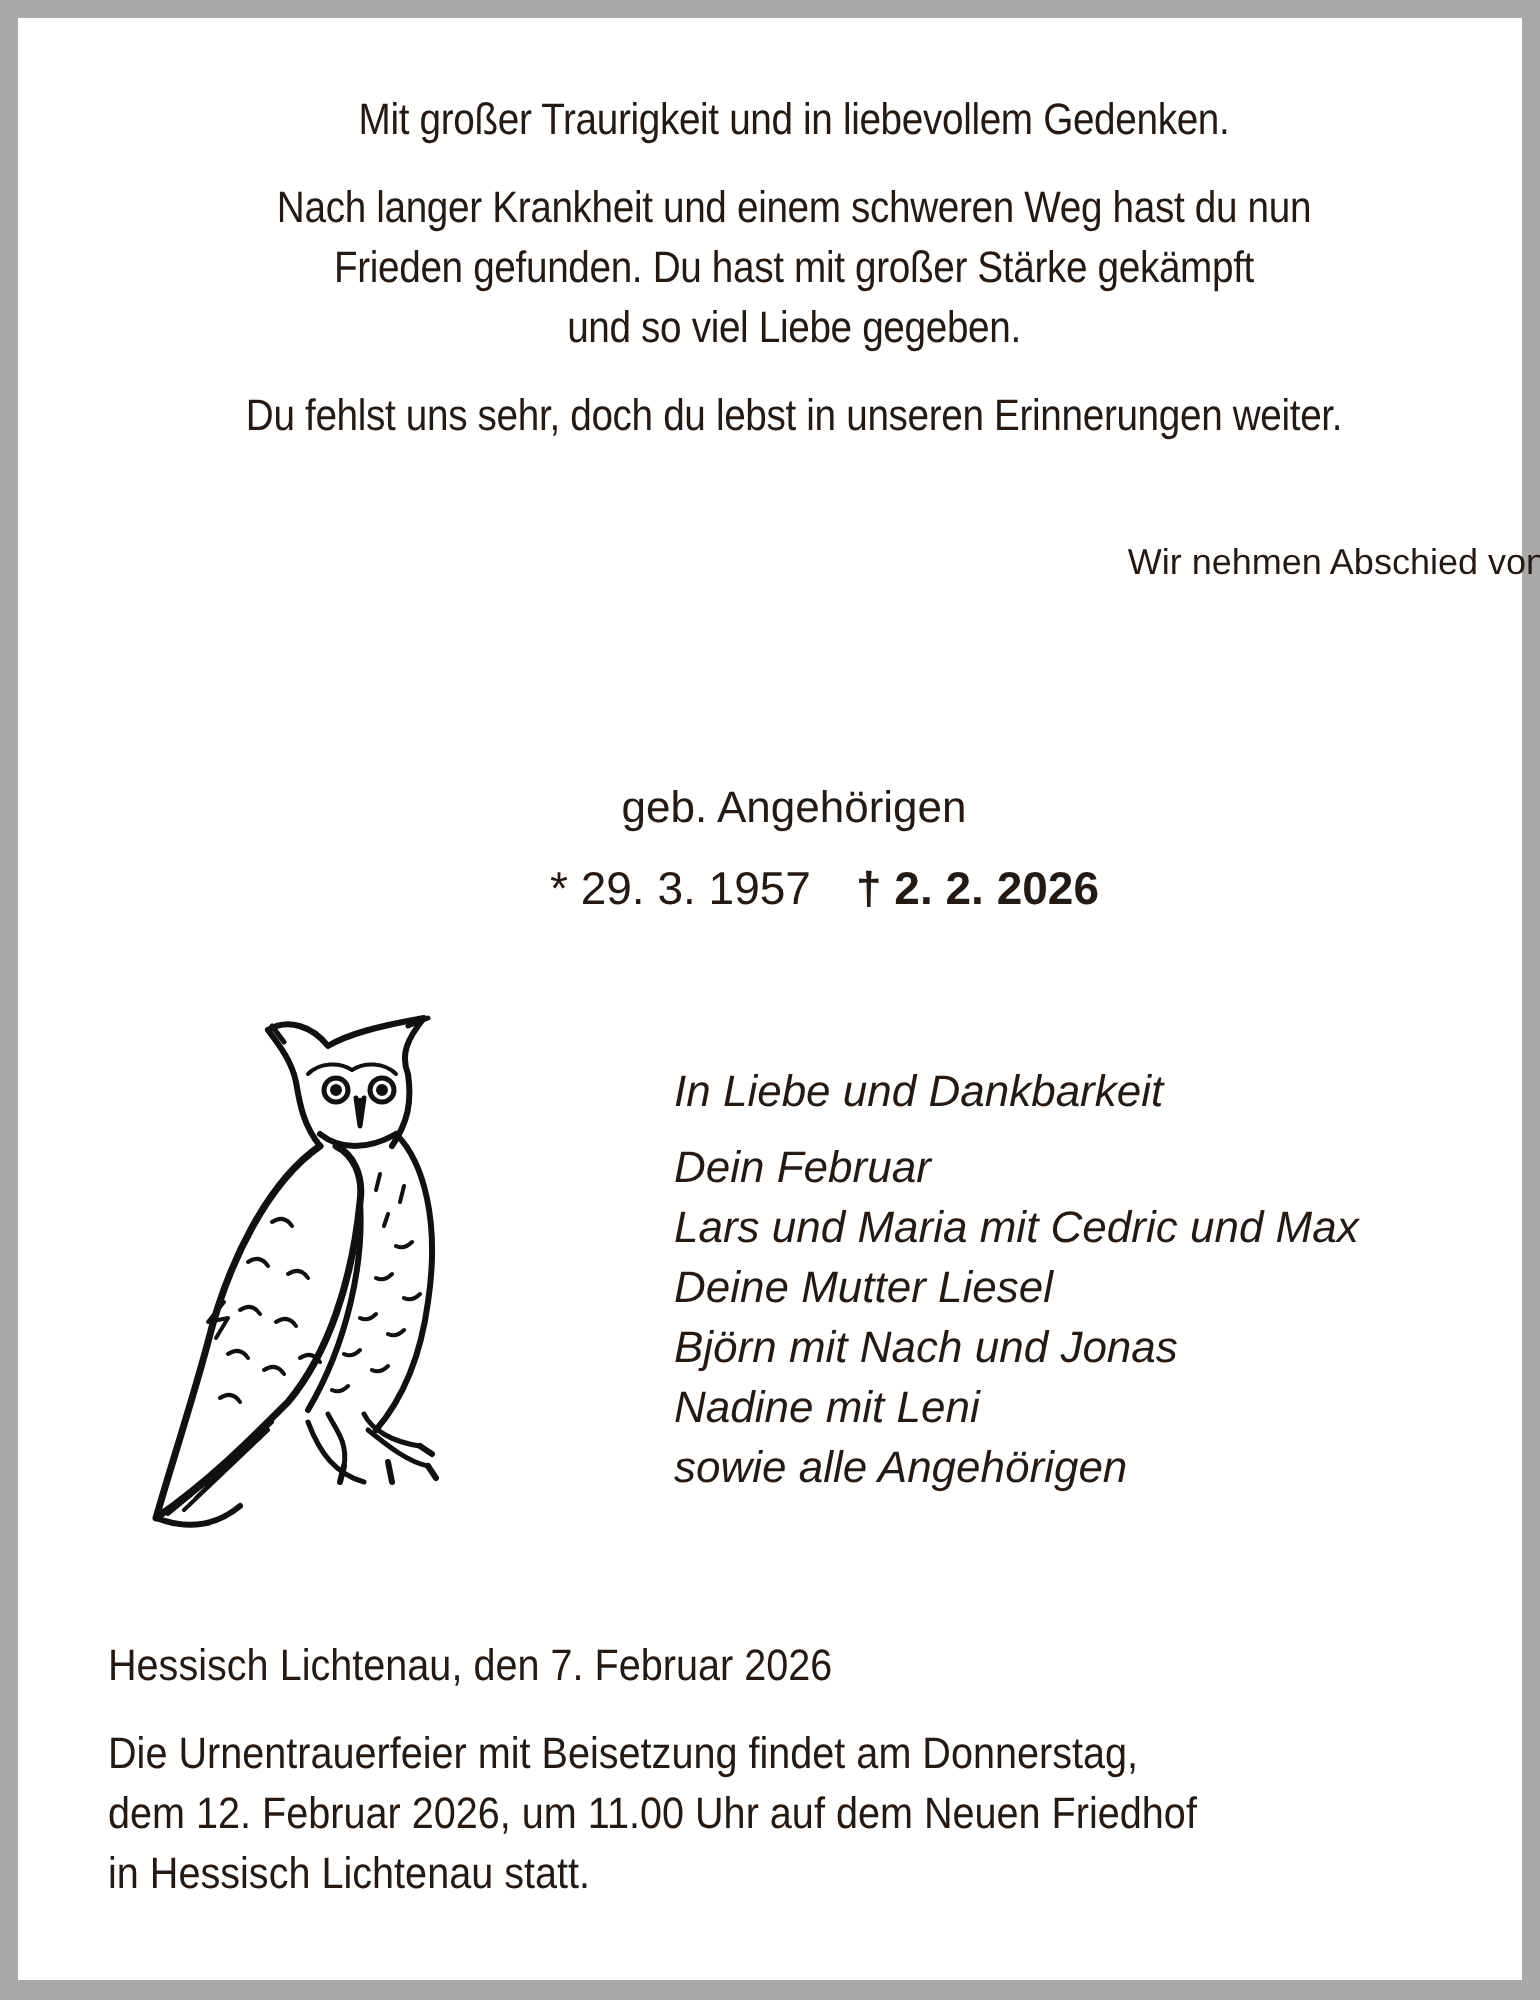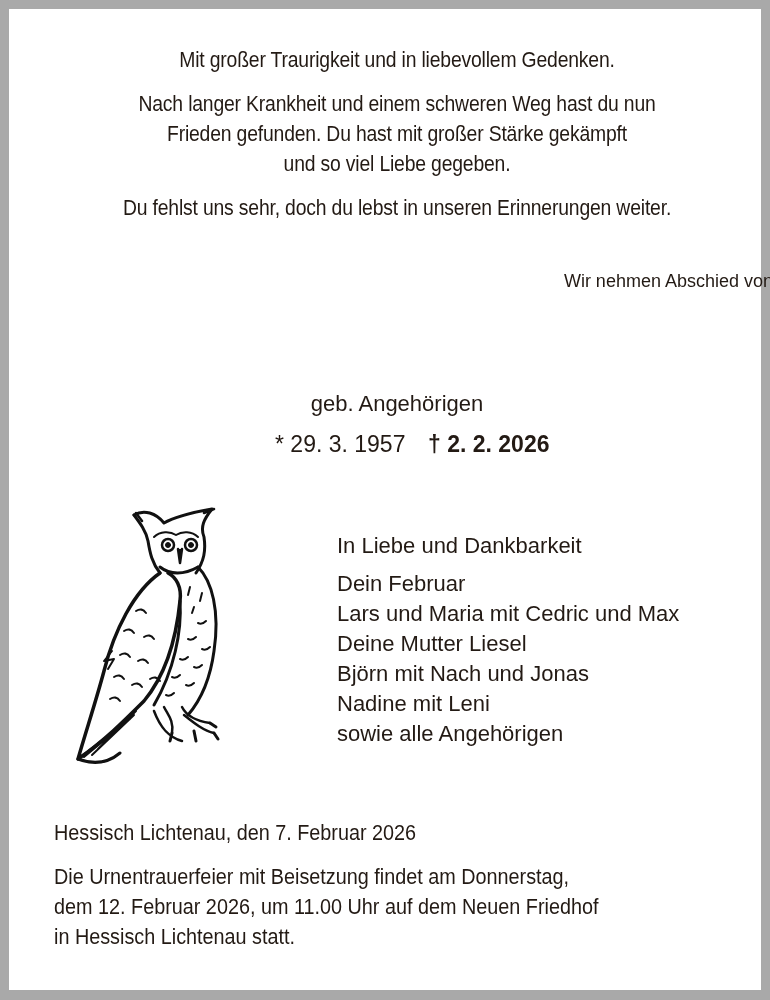--- a/index.html
+++ b/index.html
@@ -26,21 +26,21 @@
     }
     .intro { font-size: 22px; line-height: 30px; }
     .intro .line { display: block; transform: scaleX(0.88); }
     .farewell { top: 262px; font-size: 18px; text-align: right; }
     .name { top: 305px; font-size: 52px; letter-spacing: 0.5px; }
     .maiden { top: 382px; font-size: 22px; }
     .dates { top: 422px; font-size: 23px; }
     .dates .born { position: absolute; left: 222px; margin-left: 32px; }
     .dates .died { position: absolute; left: 407px; font-weight: bold; }
     .owl { position: absolute; left: 55px; top: 492px; width: 175px; height: 268px; }
-    .family { left: 328px; top: 524px; font-size: 22px; }
+    .family { left: 328px; top: 524px; font-size: 22px; font-style: italic; }
     .family .thanks { display: block; margin-bottom: 10px; }
     .family .member { display: block; line-height: 30px; }
     .footer { left: 45px; font-size: 22px; transform-origin: left top; transform: scaleX(0.9); }
     .place-date { top: 811px; }
     .ceremony { top: 853px; line-height: 30px; }
     .ceremony .line { display: block; }
   </style>
 </head>
 <body>
 

